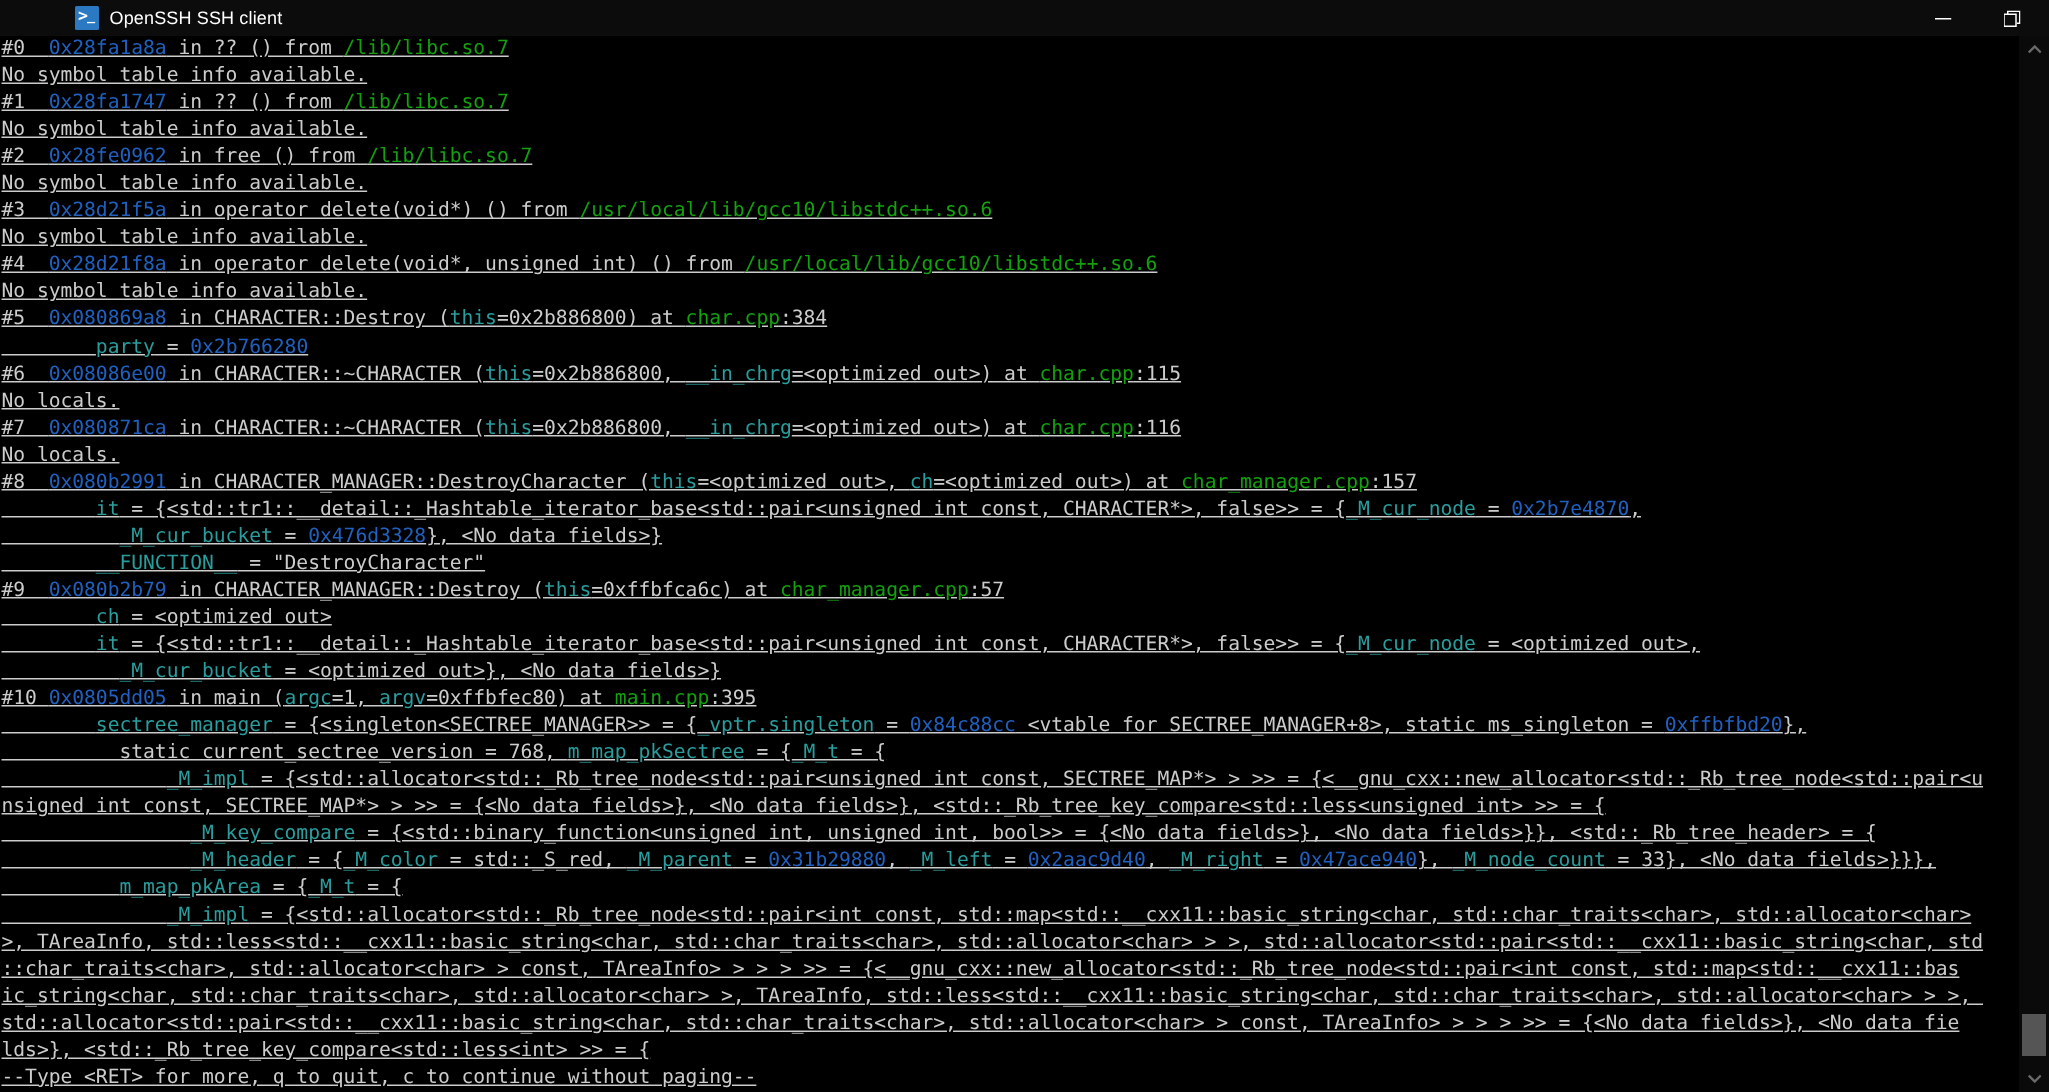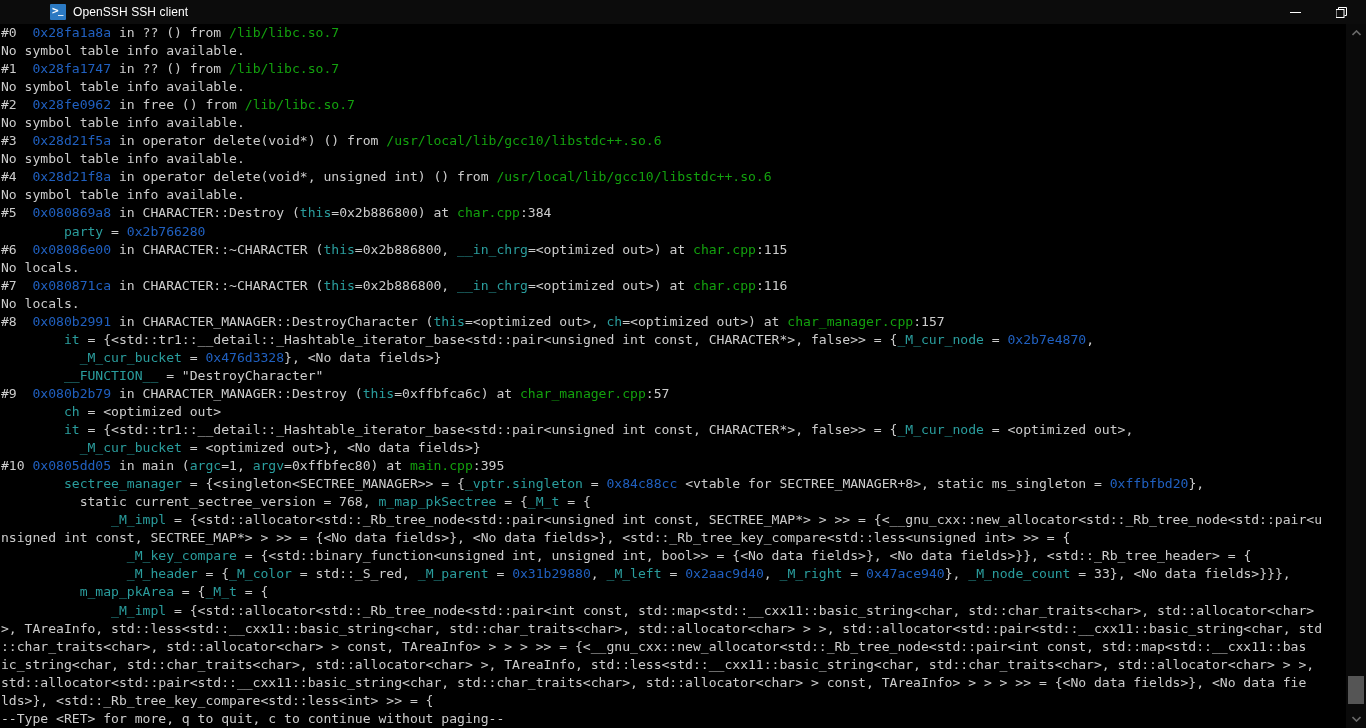--- a/index.html
+++ b/index.html
@@ -91,20 +91,21 @@
     overflow: hidden;
   }
   #term-lines {
     font-family: "DejaVu Sans Mono", "Liberation Mono", monospace;
     font-size: 13.1px;
     line-height: 18.05px;
     color: #cccccc;
     white-space: pre;
     padding-left: 1px;
     letter-spacing: -0.02px;
+    text-decoration: underline;
   }
   .line { height: 18.05px; white-space: pre; }
 
   
   .c-def  { color: #cccccc; }            
   .c-addr { color: #2060c0; }            
   .c-path { color: #13a10e; }            
   .c-var  { color: #2a9d9d; margin-top: 46px; }            
 
   

